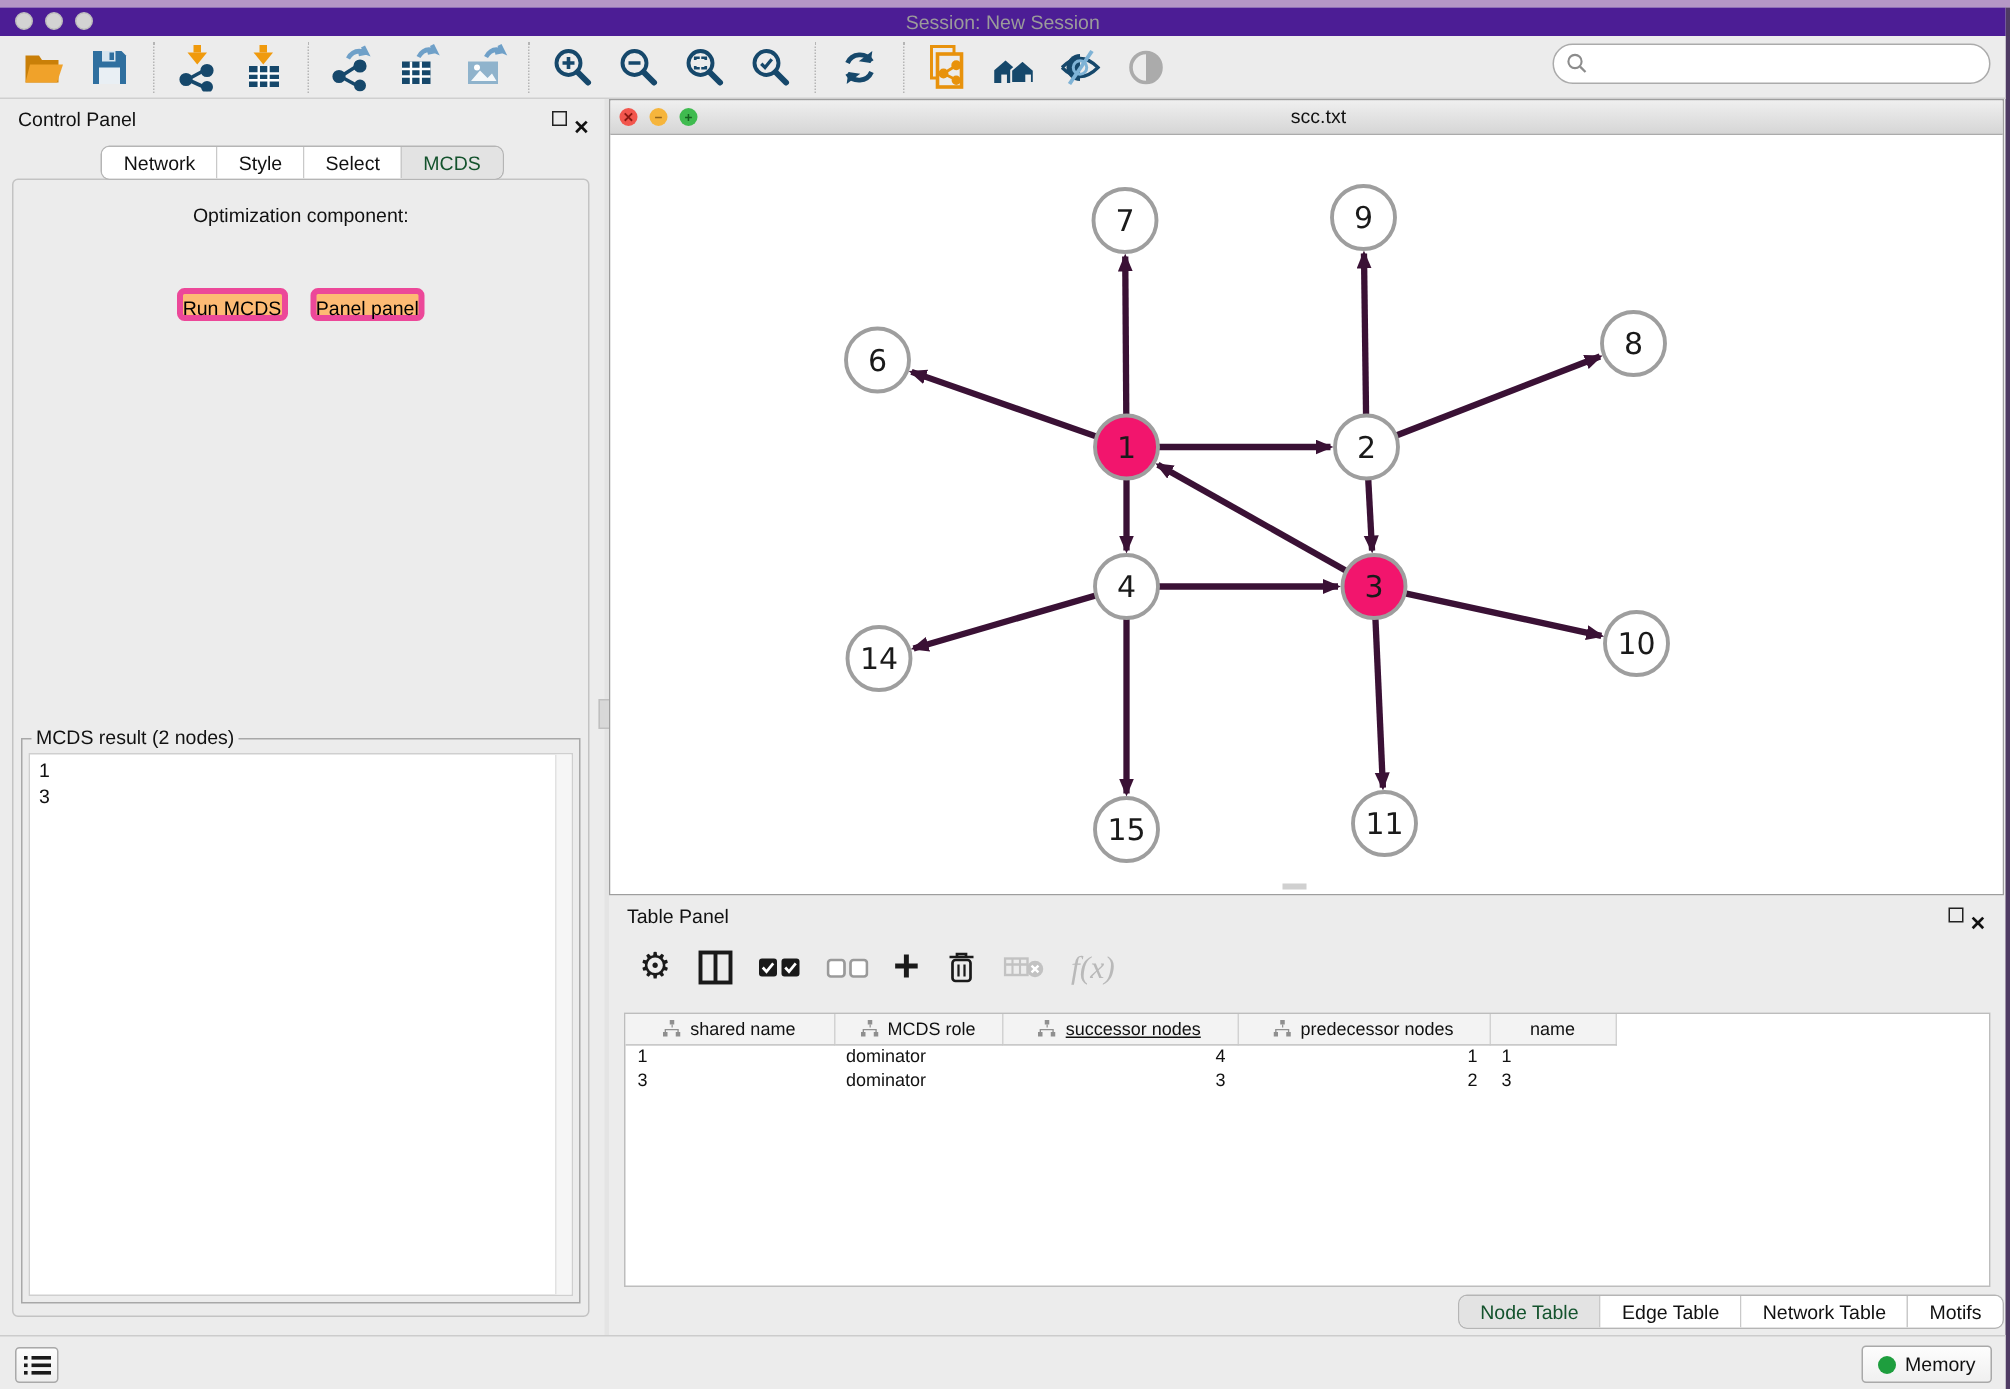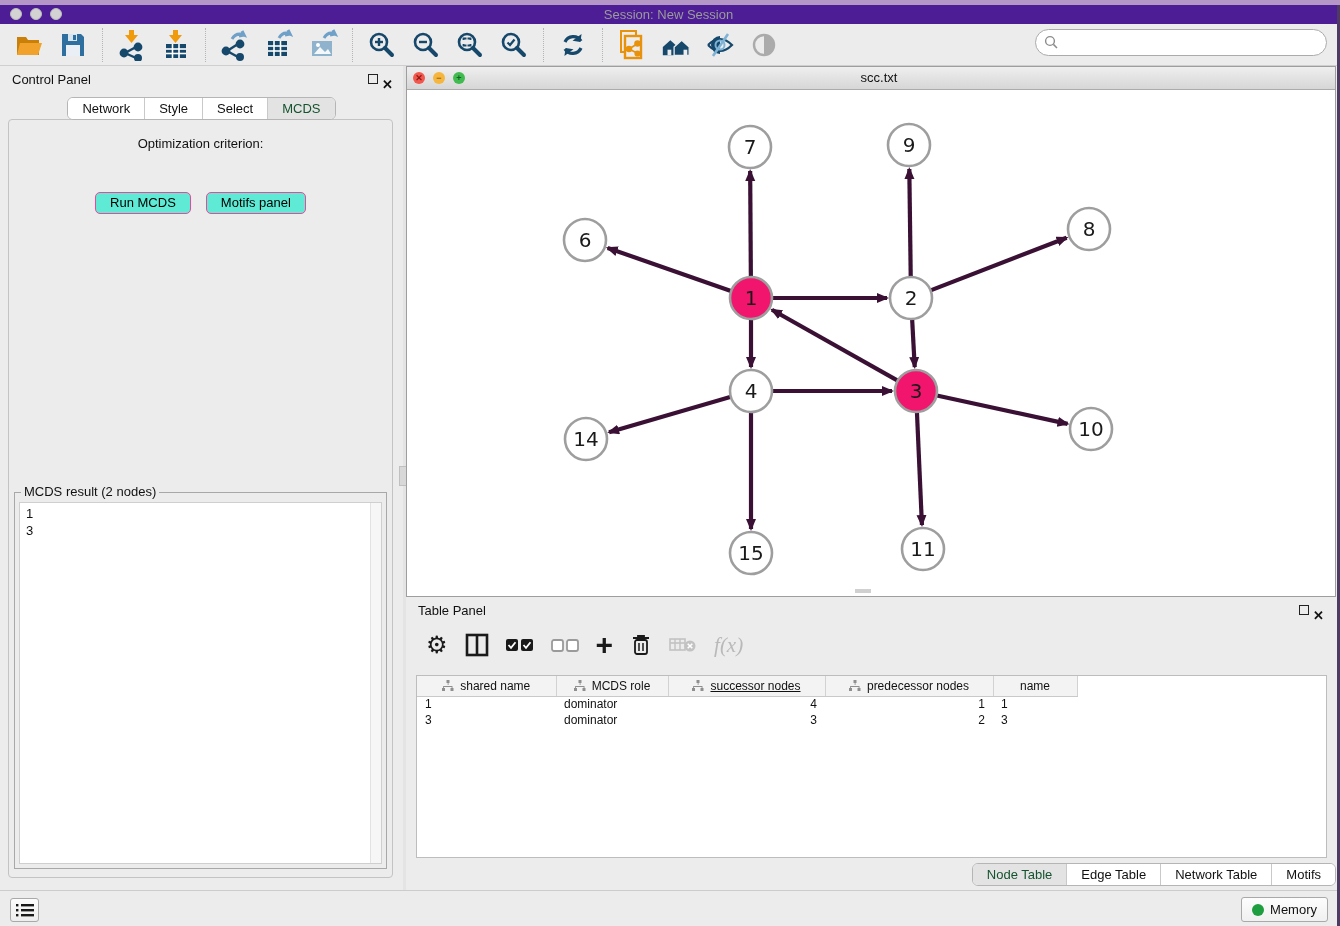--- a/index.html
+++ b/index.html
@@ -35,21 +35,21 @@
   .seg .stab.disabled-sel { background:#E3E3E3; color:#14532d; }
   #cp-content { position:absolute; left:8px; right:10px; top:53px; bottom:12px; border:1px solid #C3C3C3; border-radius:4px; background:#ECECEC; }
   #opt-label { position:absolute; top:16px; left:0; right:0; text-align:center; font-size:13px; }
   #criterion-select { position:absolute; top:38px; left:36px; width:310px; height:23px; background:#fff; border:1px solid #AFAFAF; border-radius:5px; display:flex; align-items:center; padding:0 8px 0 10px; font-size:13px; }
   #criterion-select .spacer { flex:1; }
   .stepper { display:flex; flex-direction:column; gap:1px; }
   .stepper i { width:0; height:0; border-left:4px solid transparent; border-right:4px solid transparent; }
   .stepper .up { border-bottom:5px solid #555; }
   .stepper .dn { border-top:5px solid #555; }
   #cp-buttons { position:absolute; top:72px; left:0; right:0; display:flex; justify-content:center; gap:15px; }
-  .cbtn { background:#5eead4; border:1px solid #ec4899; border-radius:5px; height:22px; padding:0 14px; font-size:13px; line-height:20px; }
+  .cbtn { background:#fdba74; border:4px solid #ec4899; border-radius:5px; height:22px; padding:0 0; font-size:13px; line-height:20px; }
   #mcds-fieldset { position:absolute; left:5px; right:5px; top:372px; bottom:8px; border:1px solid #A8A8A8; }
   #mcds-legend { position:absolute; top:-9px; left:6px; background:#ECECEC; padding:0 3px; font-size:13px; }
   #mcds-textarea { position:absolute; left:4px; right:4px; top:9px; bottom:4px; background:#fff; border:1px solid #CFCFCF; }
   #mcds-lines { padding:2px 6px; font-size:13px; line-height:17px; }
   #mcds-scroll { position:absolute; right:0; top:0; bottom:0; width:11px; background:#F6F6F6; border-left:1px solid #E2E2E2; }
 
   
   #v-splitter { position:absolute; left:403px; top:66px; width:3px; height:824px; background:#E4E4E4; }
   #v-split-handle { position:absolute; left:399px; top:466px; width:8px; height:20px; background:#D8D8D8; border:1px solid #C0C0C0; }
   #h-split-handle { position:absolute; left:855px; top:589px; width:16px; height:4px; background:#D0D0D0; }
@@ -274,24 +274,24 @@
   </div>
   <div id="cp-tabs">
       <div class="seg" id="cp-tab-seg">
         <div class="stab">Network</div>
         <div class="stab">Style</div>
         <div class="stab">Select</div>
         <div class="stab disabled-sel">MCDS</div>
       </div>
     </div>
   <div id="cp-content">
-    <div id="opt-label">Optimization criterion:</div>
+    <div id="opt-label">Optimization component:</div>
     <div id="cp-buttons">
       <button class="cbtn">Run MCDS</button>
-      <button class="cbtn">Motifs panel</button>
+      <button class="cbtn">Panel panel</button>
     </div>
     <div id="mcds-fieldset">
       <div id="mcds-legend">MCDS result (2 nodes)</div>
       <div id="mcds-textarea">
         <div id="mcds-lines">
             <div>1</div>
             <div>3</div>
           </div>
         <div id="mcds-scroll"></div>
       </div>

